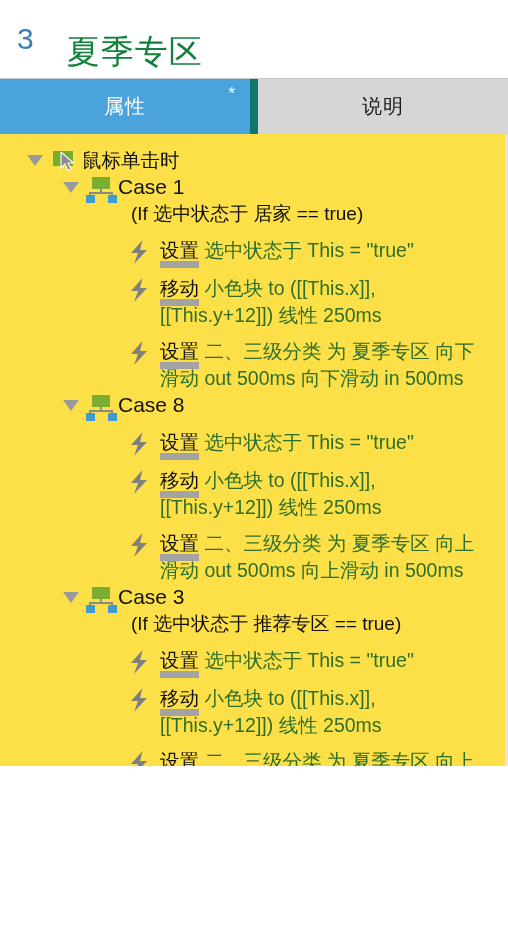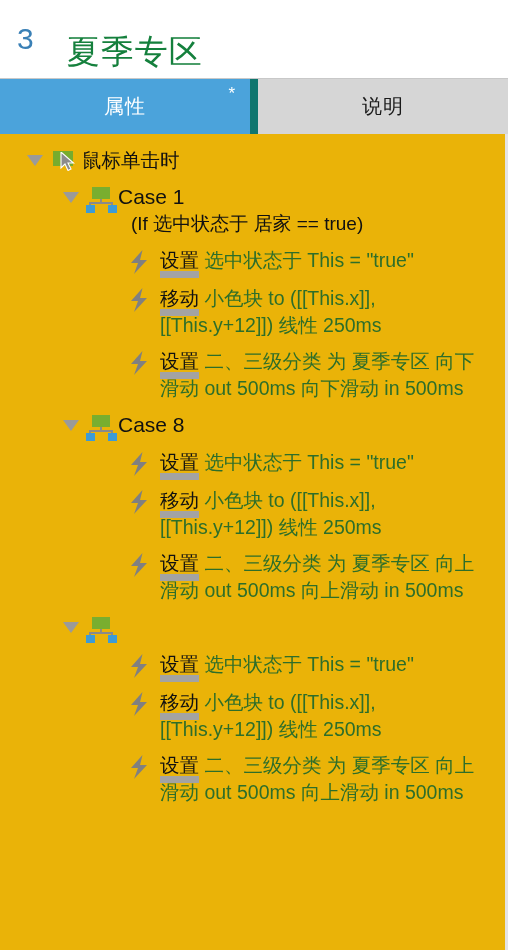--- a/index.html
+++ b/index.html
@@ -79,22 +79,22 @@
     top: 6px;
     right: 14px;
     font-size: 17px;
     line-height: 1;
     color: #ffffff;
   }
 
   
   .tree {
     position: relative;
-    height: 816px;
-    background: #eab308;
+    height: 632px;
+    background: #fde047;
     padding-top: 12px;
     box-sizing: border-box;
     overflow: hidden;
   }
 
   .node {
     display: flex;
     align-items: flex-start;
     padding: 0;
   }
@@ -132,21 +132,21 @@
     color: #111111;
     padding-top: 1px;
     padding-right: 14px;
   }
 
   
   .event-row { margin-left: 22px; }
   .event-row .node-text { font-size: 19.5px; }
 
   
-  .case-row { margin-left: 58px; margin-top: 10px; }
+  .case-row { margin-left: 58px; }
   .case-title { font-size: 21px; line-height: 25px; color: #111; }
   .case-cond  { font-size: 19px; line-height: 26px; color: #111; padding-left: 13px; }
 
   
   .action-row { margin-left: 122px; margin-top: 9px; }
   .action-row .icon { width: 38px; flex: 0 0 38px; padding-top: 3px; }
   .action-text {
     font-size: 19.5px;
     line-height: 26.5px;
     color: #2d6e2a;
@@ -358,20 +358,24 @@
         <span class="ico-case">
           <span class="top"></span>
             <span class="stem"></span>
             <span class="bar"></span>
           <span class="legL"></span>
             <span class="legR"></span>
           <span class="bl"></span>
             <span class="br"></span>
         </span>
       </span>
+      <span class="node-text">
+        <span class="case-title">Case 3</span><br>
+        <span class="case-cond">(If 选中状态于 推荐专区 == true)</span>
+      </span>
     </div>
 
     <div class="node action-row">
       <span class="icon">
         <svg class="ico-bolt" viewBox="0 0 26 26">
             <path d="M14.5 1 L3 14 L10 14 L6 25 L19 11 L12 11 Z" fill="#808080"></path>
           </svg>
       </span>
       <span class="action-text">
         <span class="verb">设置</span>

